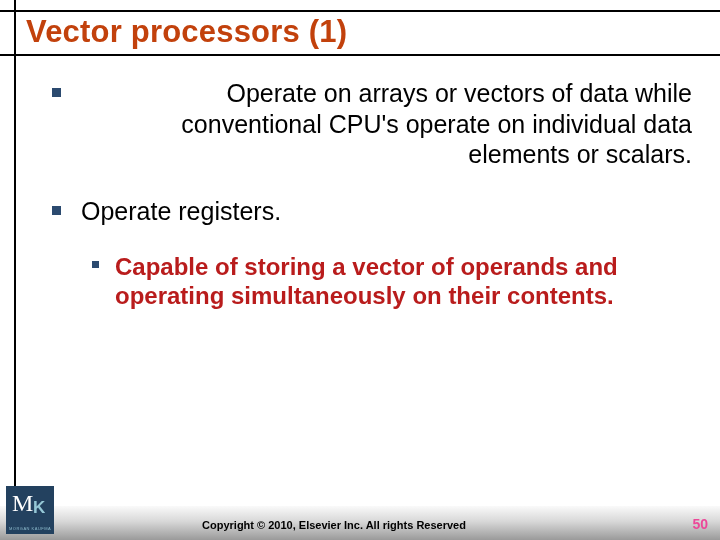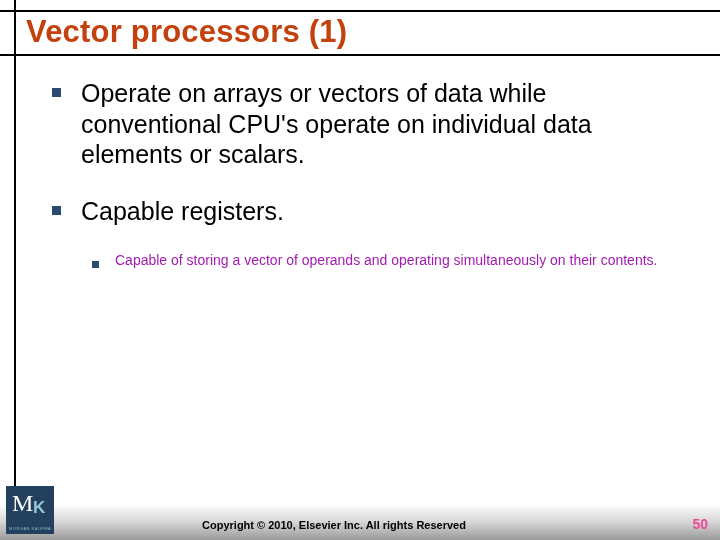--- a/index.html
+++ b/index.html
@@ -5,25 +5,25 @@
   * { margin: 0; padding: 0; box-sizing: border-box; }
   html, body { width: 720px; height: 540px; font-family: Arial, Helvetica, sans-serif; background: #fff; overflow: hidden; }
   .slide { position: relative; width: 720px; height: 540px; background: #fff; }
   .hline-top { position: absolute; left: 0; top: 10px; width: 720px; height: 2px; background: #000; }
   .vline-left { position: absolute; left: 14px; top: 0; width: 2px; height: 506px; background: #000; }
   .title { position: absolute; left: 26px; top: 14px; font-size: 31px; font-weight: bold; color: #c2410c; letter-spacing: 0.2px; }
   .title-underline { position: absolute; left: 0; top: 54px; width: 720px; height: 2px; background: #000; }
   .body { position: absolute; left: 52px; top: 78px; width: 640px; }
   .b1 { display: flex; align-items: flex-start; margin-bottom: 26px; }
   .sq1 { width: 9px; height: 9px; background: #2b4a6f; flex: 0 0 auto; margin-top: 10px; margin-right: 20px; }
-  .t1 { font-size: 25px; color: #000; line-height: 1.22; }
+  .t1 { font-size: 25px; color: #000; line-height: 1.22; text-align: right; }
   .b1-sub { margin-left: 40px; }
   .b2 { display: flex; align-items: flex-start; margin-bottom: 8px; margin-top: 6px; }
   .sq2 { width: 7px; height: 7px; background: #2b4a6f; flex: 0 0 auto; margin-top: 9px; margin-right: 16px; }
-  .t2 { font-size: 14px; color: #a21caf; line-height: 1.22; }
+  .t2 { font-size: 24px; color: #b91c1c; line-height: 1.22; font-weight: bold; }
   .footer-bar { position: absolute; left: 0; bottom: 0; width: 720px; height: 34px; }
   .footer-grad { position: absolute; left: 0; bottom: 0; width: 720px; height: 34px; background: linear-gradient(to bottom, #fafafa 0%, #d8d8d8 45%, #9a9a9a 100%); }
   .logo { position: absolute; left: 6px; bottom: 6px; width: 48px; height: 48px; background: #23415f; }
   .logo .m { position: absolute; left: 6px; top: 4px; color: #fff; font-family: Georgia, 'Times New Roman', serif; font-size: 24px; font-weight: 500; }
   .logo .k { position: absolute; left: 27px; top: 12px; color: #95c7d6; font-family: Arial, sans-serif; font-size: 17px; font-weight: 600; }
   .logo .sub { position: absolute; left: 3px; bottom: 3px; color: #8bb9cb; font-size: 4px; letter-spacing: 0.5px; white-space: nowrap; overflow: hidden; width: 42px; }
   .copyright { position: absolute; left: 0; bottom: 9px; width: 668px; text-align: center; font-size: 11px; font-weight: bold; color: #000; }
   .pagenum { position: absolute; right: 12px; bottom: 8px; font-size: 14px; font-weight: bold; color: #ec4899; }
 </style>
 </head>
@@ -36,21 +36,21 @@
   <div class="title-underline"></div>
 
   <div class="body">
     <div class="b1">
       <div class="sq1"></div>
       <div class="t1">Operate on arrays or vectors of data while conventional CPU's operate on individual data elements or scalars.</div>
     </div>
 
     <div class="b1">
       <div class="sq1"></div>
-      <div class="t1">Capable registers.</div>
+      <div class="t1">Operate registers.</div>
     </div>
 
     <div class="b1-sub">
       <div class="b2">
         <div class="sq2"></div>
         <div class="t2">Capable of storing a vector of operands and operating simultaneously on their contents.</div>
       </div>
     </div>
   </div>
 

